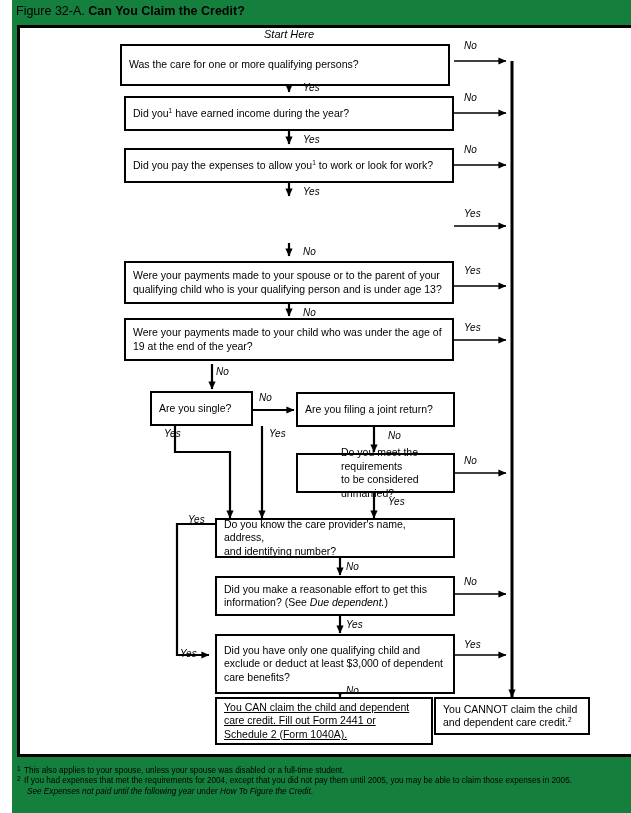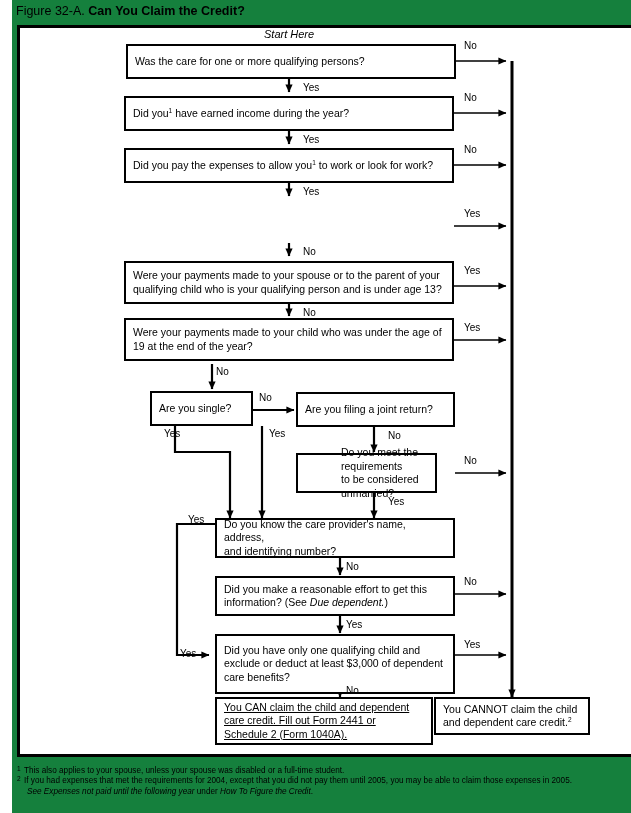--- a/index.html
+++ b/index.html
@@ -67,20 +67,21 @@
     justify-content: center;
     z-index: 3;
   }
   .node .txt { display: block; }
   .node i { font-style: italic; }
 
   
   .lbl {
     position: absolute;
     font-size: 10px;
+    font-style: italic;
     line-height: 12px;
     white-space: nowrap;
     z-index: 4;
     background: transparent;
   }
   .start-lbl {
     position: absolute;
     font-size: 11px;
     font-style: italic;
     line-height: 12px;
@@ -173,21 +174,21 @@
 
       <path d="M203,524 L165,524 L165,655 L197,655" stroke-width="2.2" marker-end="url(#ah)"></path>
 
       <path d="M328,677 L328,697" stroke-width="2.2" marker-end="url(#ah)"></path>
 
     </g>
   </svg>
 
   <div class="start-lbl" style="left:252px; top:28px;">Start Here</div>
 
-  <div class="node" style="left:114px; top:44px; width:330px; height:35px;">
+  <div class="node" style="left:108px; top:44px; width:330px; height:42px;">
     <span class="txt">Was the care for one or more qualifying persons?</span>
   </div>
 
   <div class="node" style="left:112px; top:96px; width:330px; height:35px;">
     <span class="txt"><span>Did you</span><sup>1</sup><span> have earned income during the year?</span></span>
   </div>
 
   <div class="node" style="left:112px; top:148px; width:330px; height:35px;">
     <span class="txt"><span>Did you pay the expenses to allow you</span><sup>1</sup><span> to work or look for work?</span></span>
   </div>
@@ -204,21 +205,21 @@
   </div>
 
   <div class="node" style="left:138px; top:391px; width:103px; height:35px;">
     <span class="txt">Are you single?</span>
   </div>
 
   <div class="node" style="left:284px; top:392px; width:159px; height:35px;">
     <span class="txt">Are you filing a joint return?</span>
   </div>
 
-  <div class="node" style="left:284px; top:453px; width:141px; height:40px;padding-left:43px;">
+  <div class="node" style="left:284px; top:453px; width:159px; height:40px;padding-left:43px;">
     <span class="txt">Do you meet the requirements</span>
     <span class="txt">to be considered unmarried?</span>
   </div>
 
   <div class="node" style="left:203px; top:518px; width:240px; height:40px;">
     <span class="txt">Do you know the care provider's name, address,</span>
     <span class="txt">and identifying number?</span>
   </div>
 
   <div class="node" style="left:203px; top:576px; width:240px; height:40px;">

